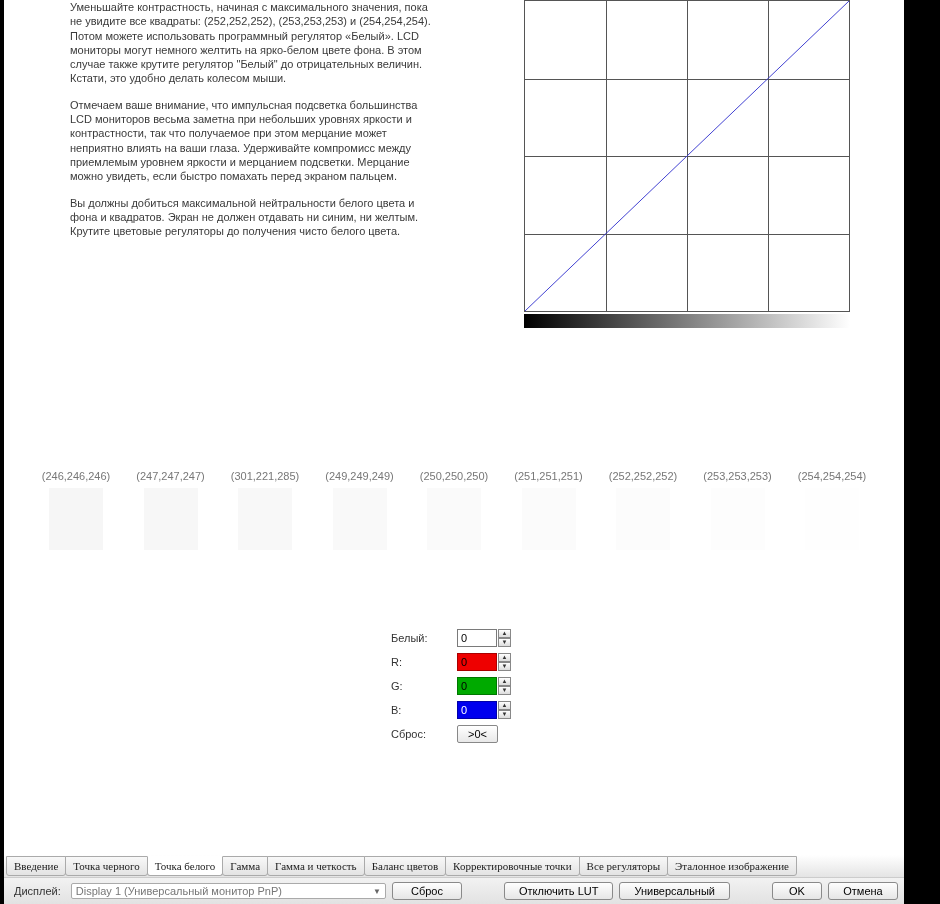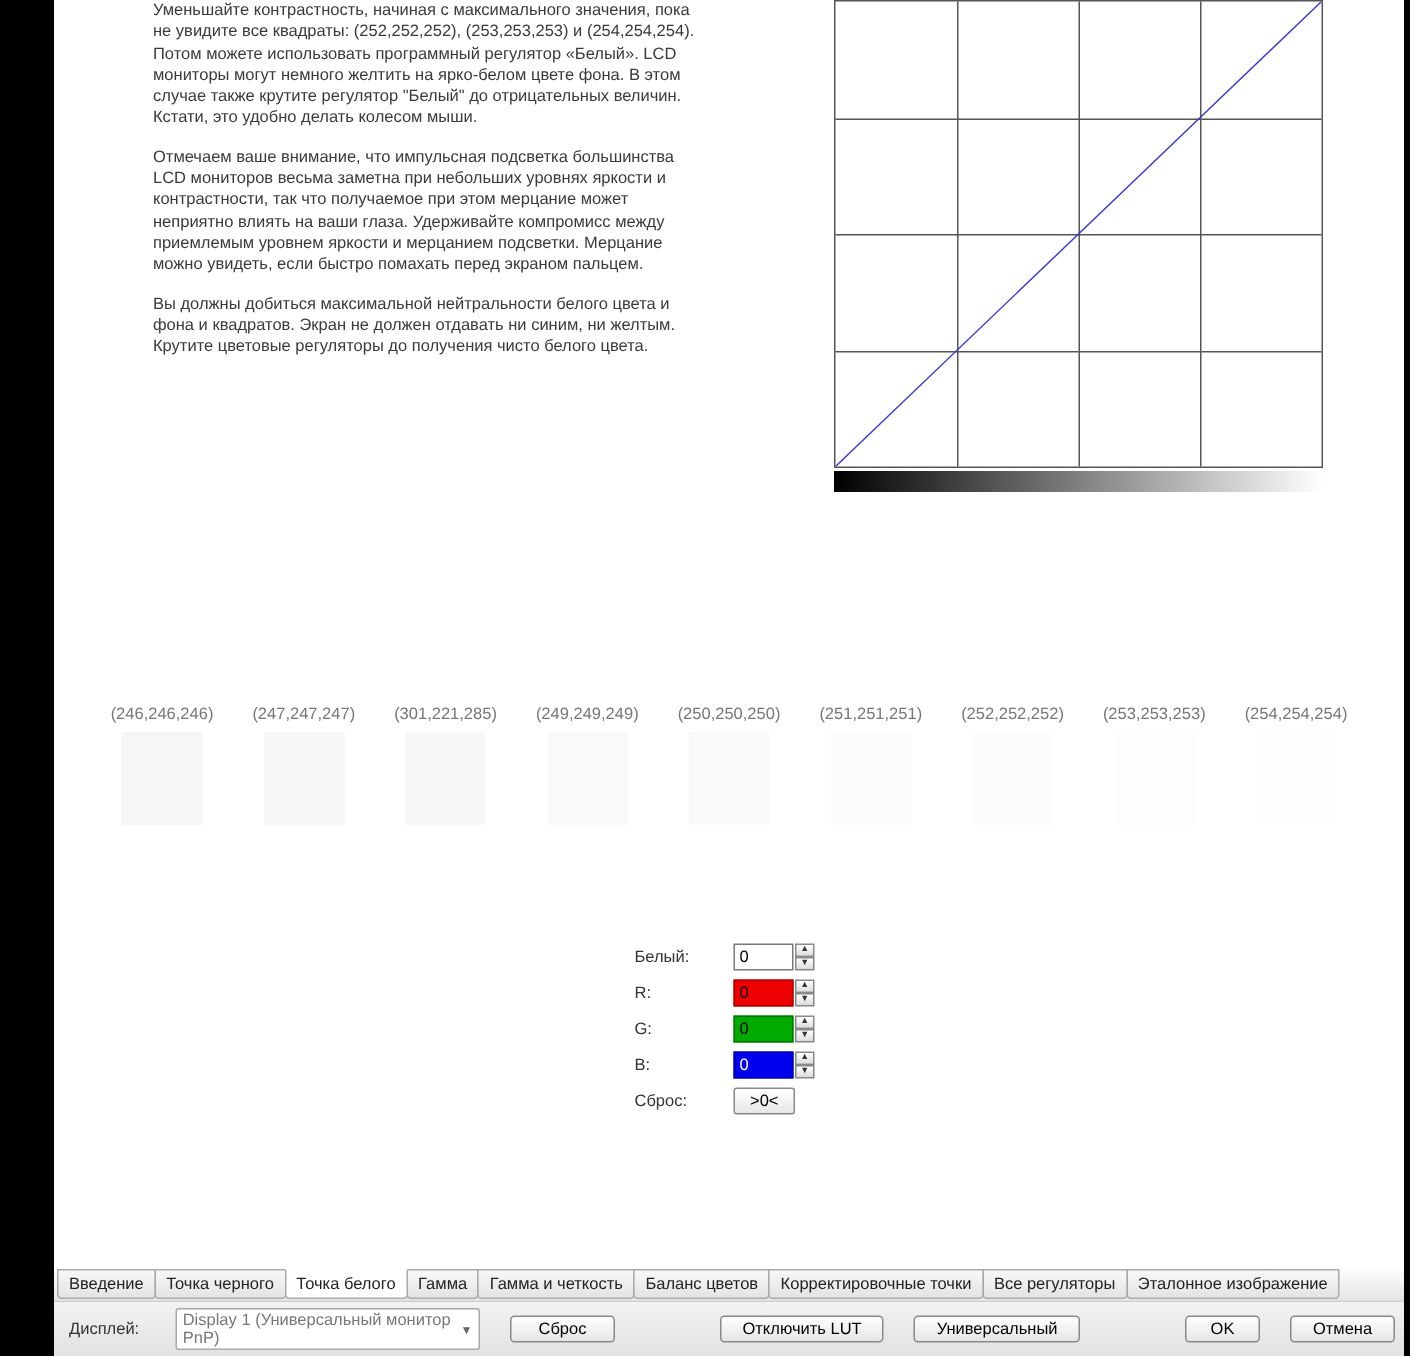--- a/index.html
+++ b/index.html
@@ -7,21 +7,21 @@
     background: #000;
     font-family: Tahoma, Arial, sans-serif;
     font-size: 11px;
     width: 940px;
     height: 904px;
     overflow: hidden;
     position: relative;
   }
   .app-window {
     position: absolute;
-    left: 36px;
+    left: 4px;
     top: 0;
     width: 900px;
     height: 904px;
     background: #fff;
     display: flex;
     flex-direction: column;
   }
   .content-area {
     flex: 1;
     display: flex;
@@ -148,20 +148,21 @@
     cursor: pointer;
     border-radius: 2px;
   }
   .tab-bar {
     display: flex;
     align-items: flex-end;
     border-top: 0;
     height: 22px;
     background: linear-gradient(#fff,#e4e4e4);
     padding: 0 16px 0 2px;
+    font-family: Liberation Serif, serif;
   }
   .tab {
     padding: 3px 7px 3px 7px;
     font-size: 11px;
     color: #222;
     border: 1px solid #aaa;
     border-top: 1px solid #aaa;
     background: linear-gradient(#f8f8f8,#e3e3e3);
     border-radius: 0 0 3px 3px;
     margin-right: -1px;
@@ -173,32 +174,32 @@
     background: #fff;
     border-top: 1px solid #fff;
     z-index: 2;
   }
   .bottom-bar {
     display: flex;
     align-items: center;
     padding: 4px 6px;
     background: linear-gradient(#f2f2f2,#e2e2e2);
     border-top: 1px solid #ccc;
-    gap: 20px;
+    gap: 6px;
     justify-content: center;
   }
   .bottom-label {
     font-size: 11px;
     color: #333;
     padding: 0 4px;
   }
   .display-select {
     flex: 1;
     max-width: 340px;
-    height: 28px;
+    height: 16px;
     border: 1px solid #aaa;
     background: #fff;
     font-size: 11px;
     color: #777;
     padding: 1px 4px;
     border-radius: 2px;
     display: flex;
     align-items: center;
     justify-content: space-between;
   }

